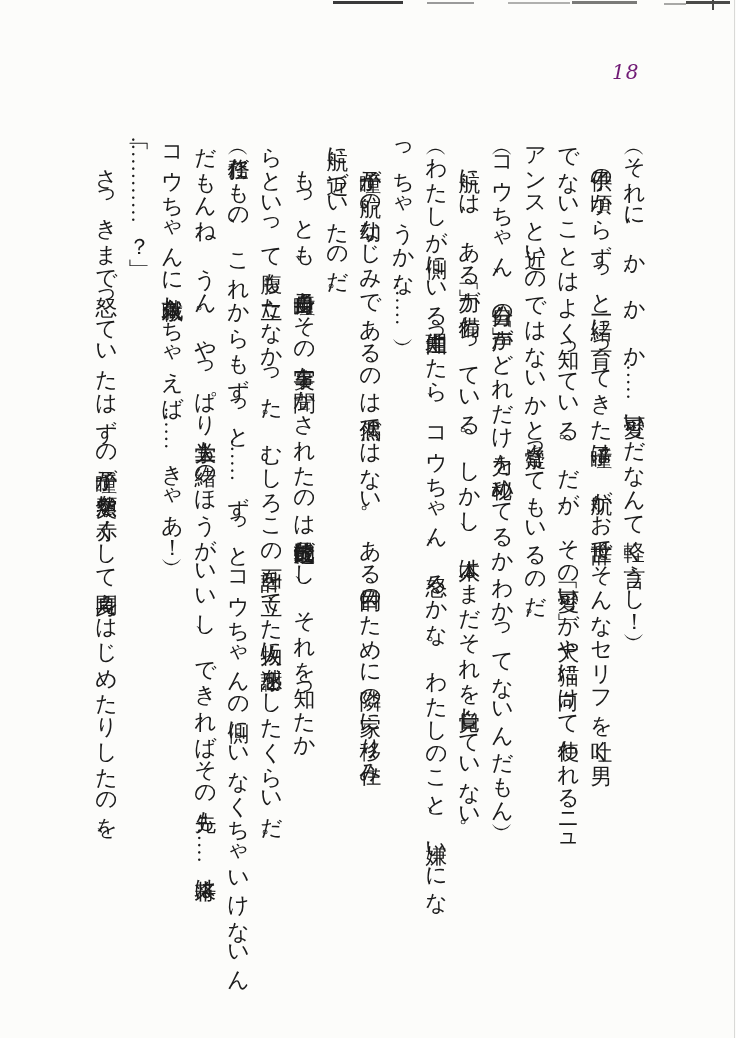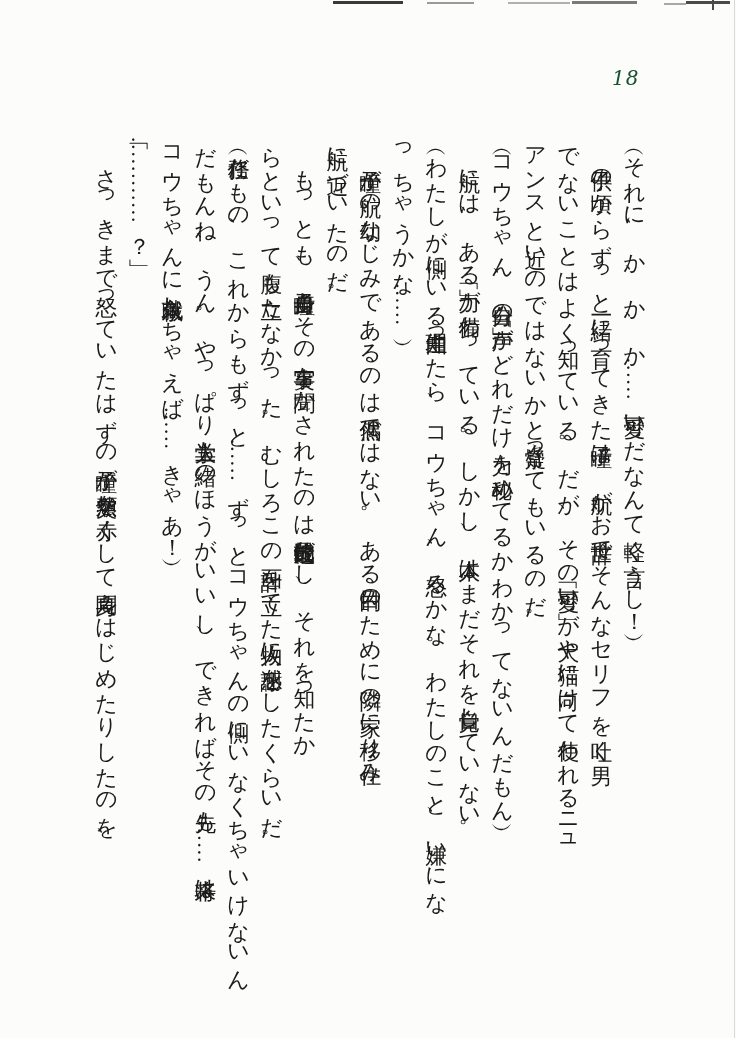--- a/index.html
+++ b/index.html
@@ -25,27 +25,27 @@
     right: 1px;
     width: 1px;
     height: 100%;
     background: #d9d9d7;
   }
   .artifact {
     position: absolute;
   }
   .page-number {
     position: absolute;
-    top: 66px;
+    top: 60px;
     left: 612px;
     font-family: "DejaVu Serif", serif;
     font-style: italic;
     font-size: 20px;
     letter-spacing: 1px;
-    color: #14532d;
+    color: #701a75;
   }
   .text-block {
     position: absolute;
     top: 132px;
     right: 86px;
     height: 840px;
     writing-mode: vertical-rl;
     text-orientation: mixed;
     font-family: "Liberation Serif", "DejaVu Serif", serif;
     font-size: 21.8px;

